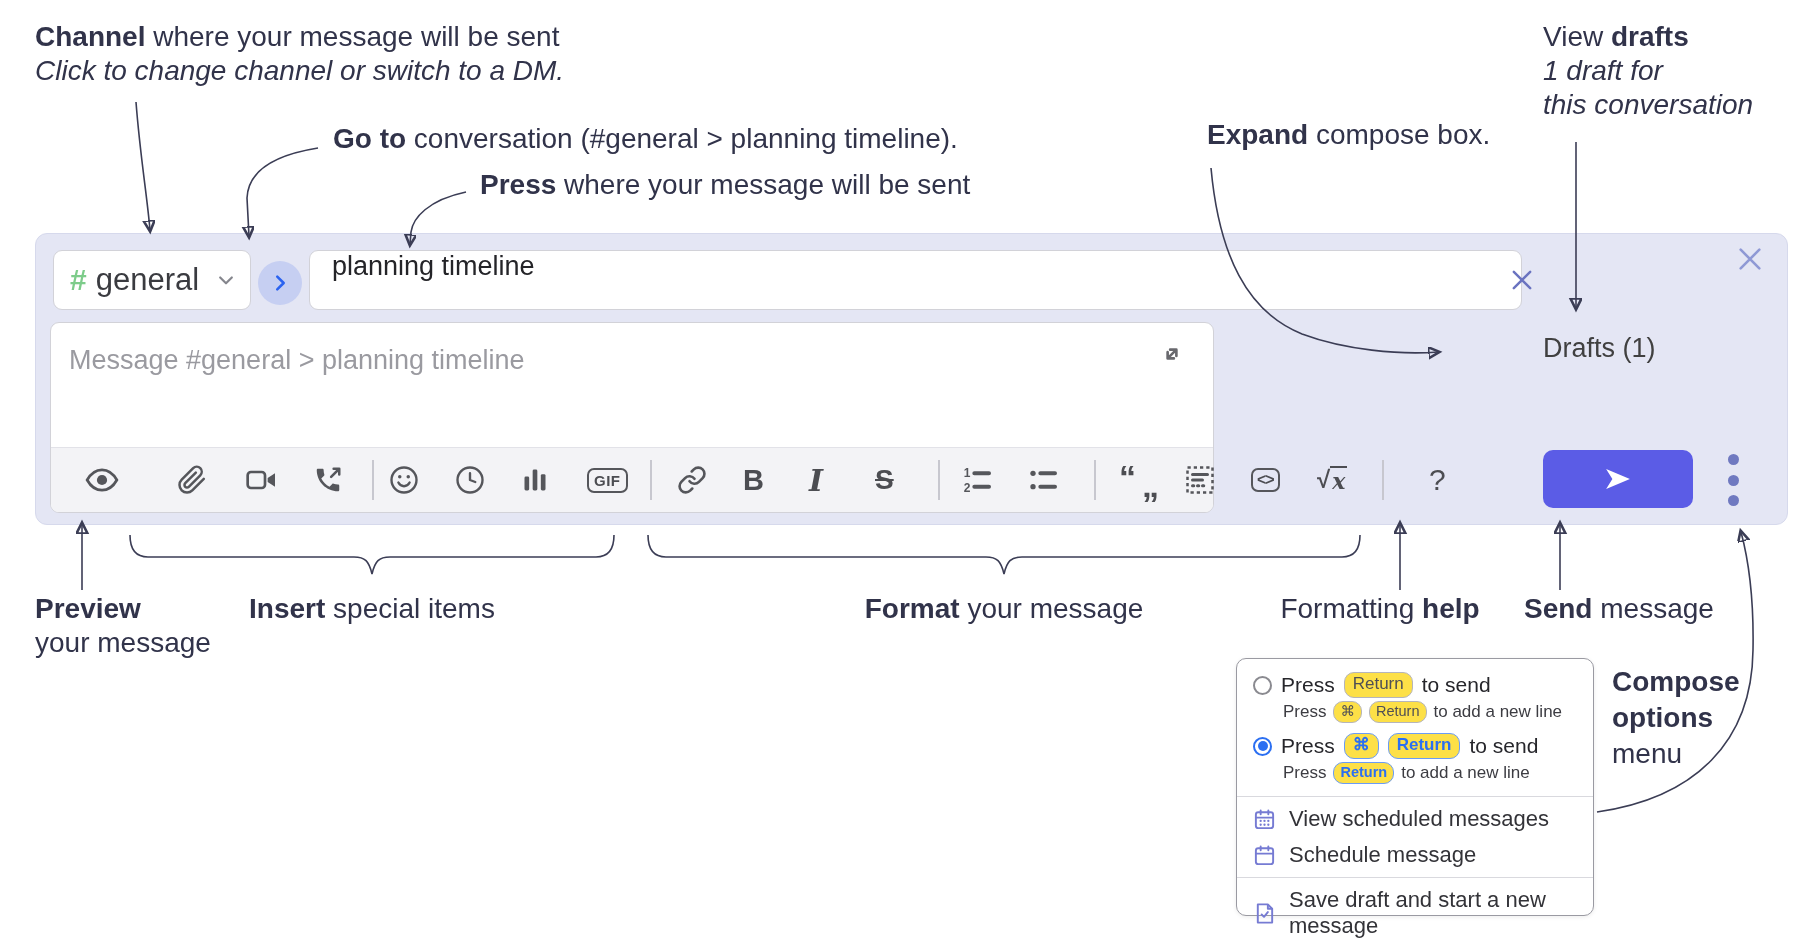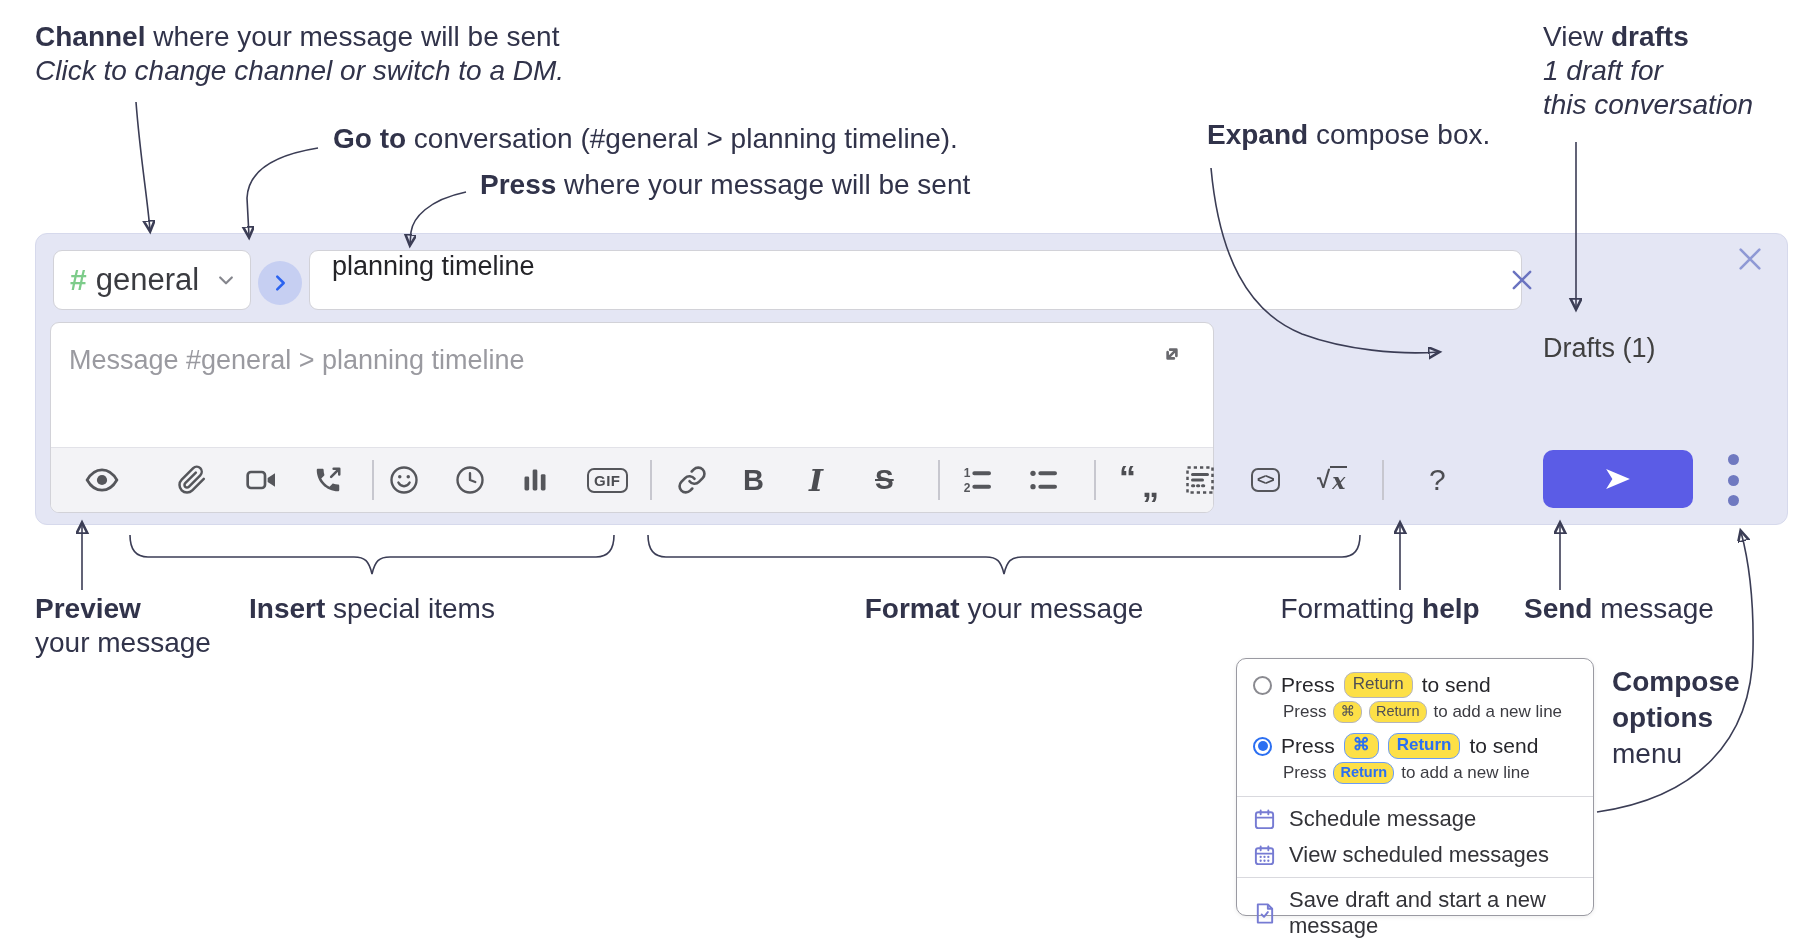--- a/index.html
+++ b/index.html
@@ -328,38 +328,38 @@
       <kbd class="blue">Return</kbd>
       <span>to add a new line</span>
     </div>
   </div>
   <hr>
   <div class="mi">
     <span class="micon">
       <svg width="23" height="23" viewBox="0 0 24 24">
           <rect x="3" y="4.5" width="18" height="16.5" rx="2.5" fill="none" stroke="currentColor" stroke-width="2"></rect>
           <path d="M3 10 H21 M8 2.5 V6.5 M16 2.5 V6.5" stroke="currentColor" stroke-width="2" stroke-linecap="round"></path>
-        </svg>
-    </span>
-    <span>Schedule message</span>
-  </div>
-  <div class="mi">
-    <span class="micon">
-      <svg width="23" height="23" viewBox="0 0 24 24">
-          <rect x="3" y="4.5" width="18" height="16.5" rx="2.5" fill="none" stroke="currentColor" stroke-width="2"></rect>
-          <path d="M3 10 H21 M8 2.5 V6.5 M16 2.5 V6.5" stroke="currentColor" stroke-width="2" stroke-linecap="round"></path>
           <circle cx="8" cy="13.5" r="1.2" fill="currentColor"></circle>
           <circle cx="12" cy="13.5" r="1.2" fill="currentColor"></circle>
           <circle cx="16" cy="13.5" r="1.2" fill="currentColor"></circle>
           <circle cx="8" cy="17.5" r="1.2" fill="currentColor"></circle>
           <circle cx="12" cy="17.5" r="1.2" fill="currentColor"></circle>
           <circle cx="16" cy="17.5" r="1.2" fill="currentColor"></circle>
         </svg>
     </span>
     <span>View scheduled messages</span>
+  </div>
+  <div class="mi">
+    <span class="micon">
+      <svg width="23" height="23" viewBox="0 0 24 24">
+          <rect x="3" y="4.5" width="18" height="16.5" rx="2.5" fill="none" stroke="currentColor" stroke-width="2"></rect>
+          <path d="M3 10 H21 M8 2.5 V6.5 M16 2.5 V6.5" stroke="currentColor" stroke-width="2" stroke-linecap="round"></path>
+        </svg>
+    </span>
+    <span>Schedule message</span>
   </div>
   <hr>
   <div class="mi">
     <span class="micon">
       <svg width="23" height="23" viewBox="0 0 24 24">
           <path d="M5 2.5 h10.5 L20 7 v14.5 H5 Z" fill="none" stroke="currentColor" stroke-width="2" stroke-linejoin="round"></path>
           <path d="M15.5 2.5 V7 H20" fill="none" stroke="currentColor" stroke-width="2" stroke-linejoin="round"></path>
           <polyline points="9,13 11.5,15.5 15.5,10.5" fill="none" stroke="currentColor" stroke-width="2" stroke-linecap="round" stroke-linejoin="round"></polyline>
         </svg>
     </span>

